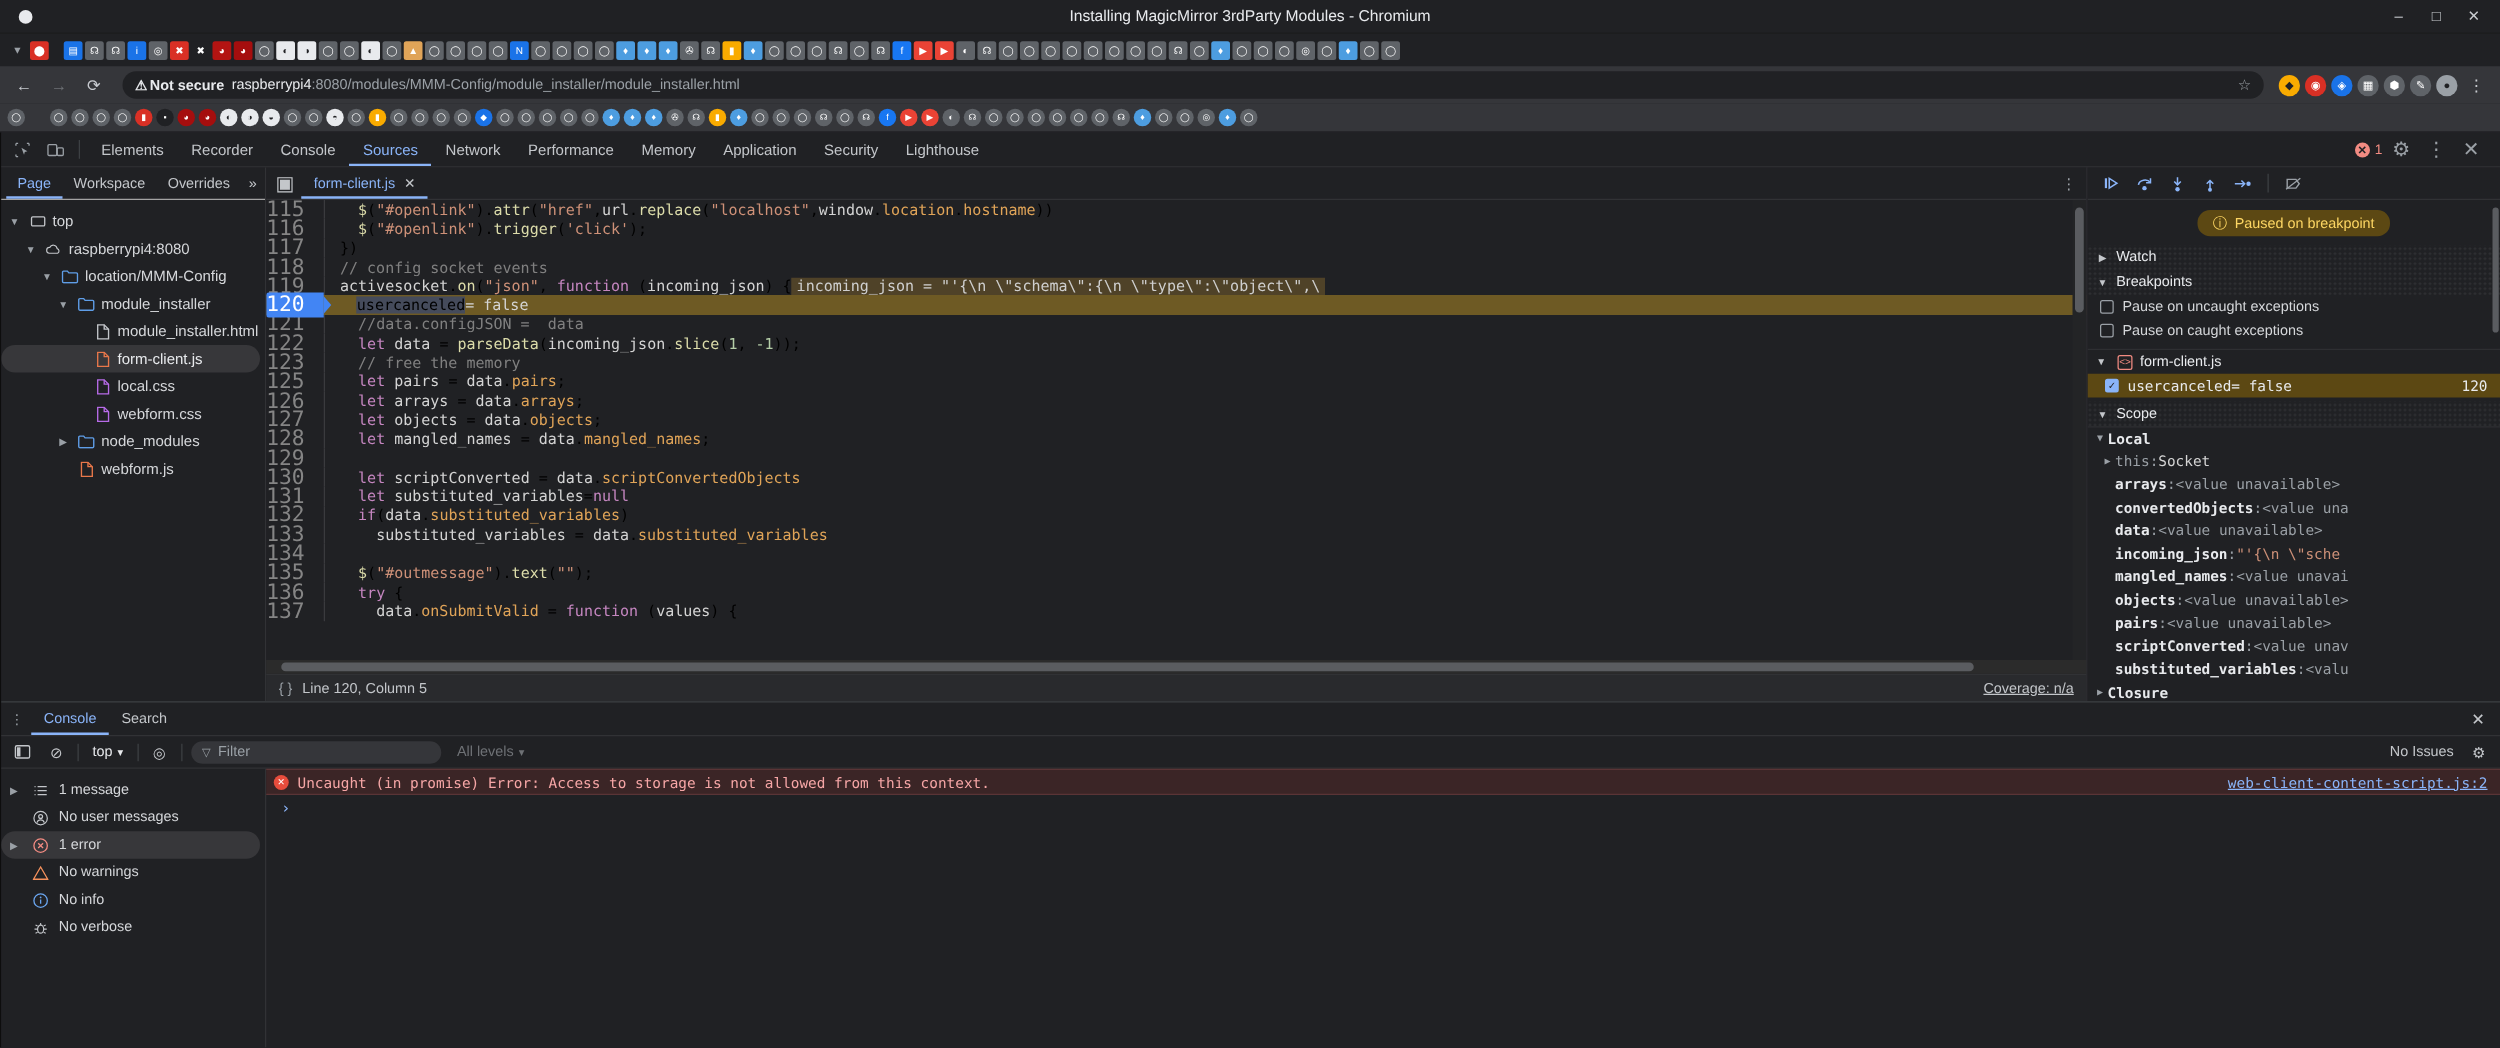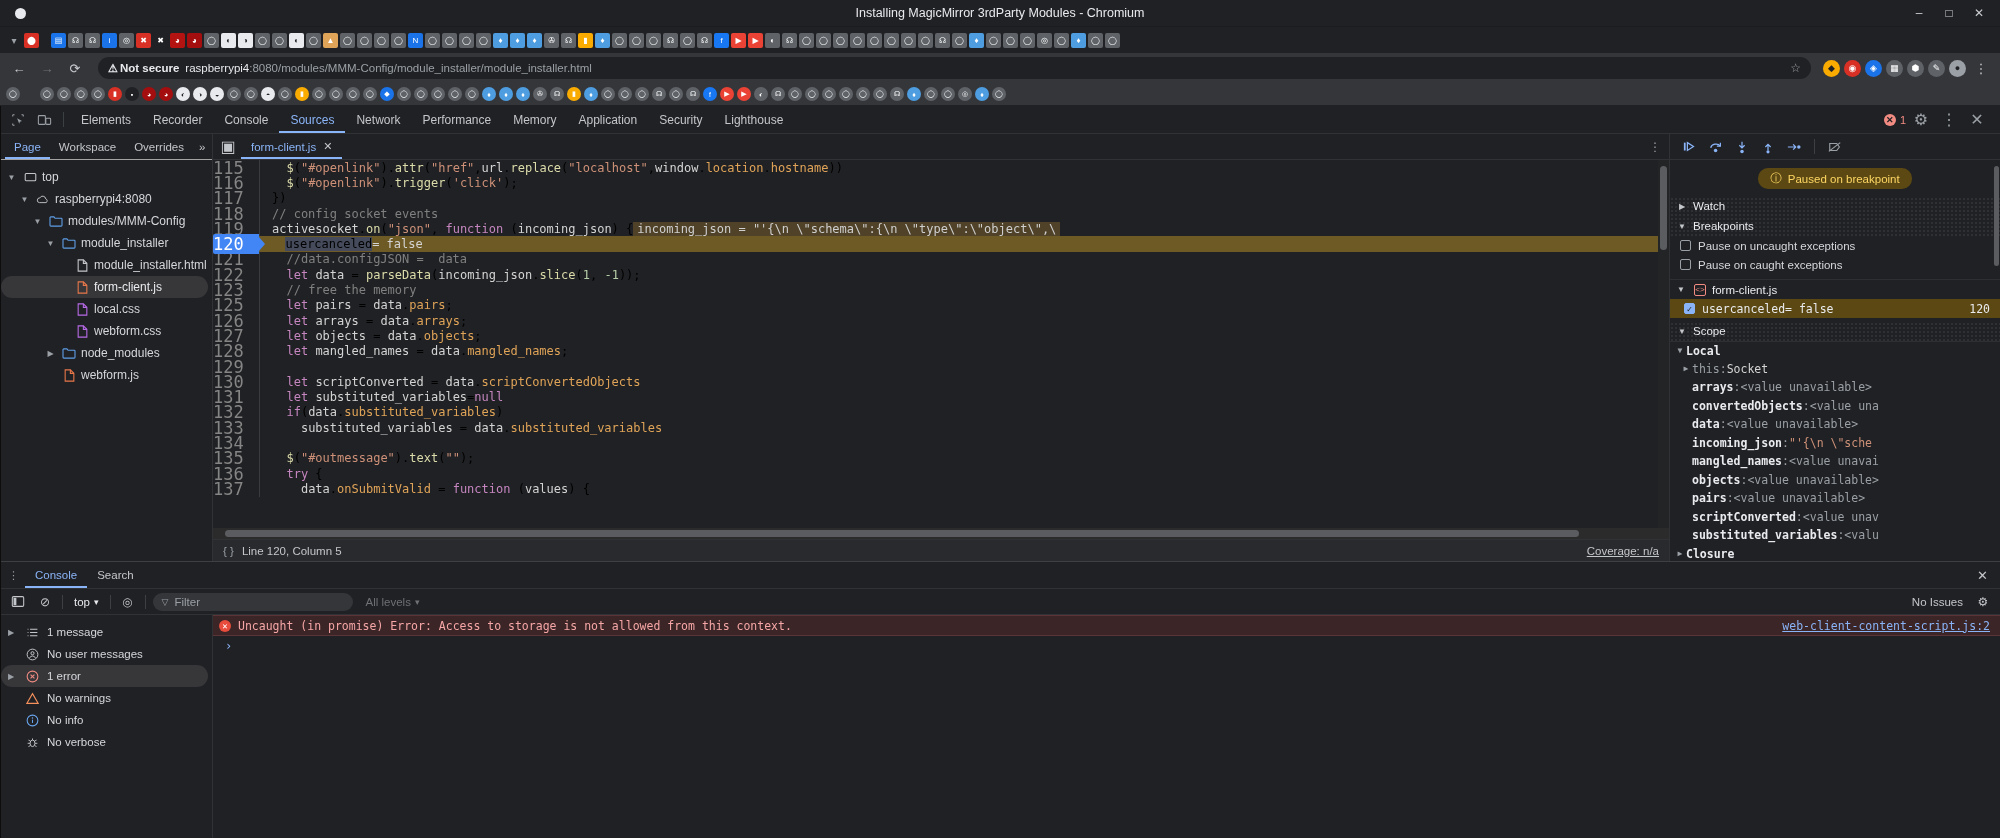--- a/index.html
+++ b/index.html
@@ -555,21 +555,21 @@
                 </span>
                 <span>raspberrypi4:8080</span>
               </div>
               <div class="tnode" style="padding-left: 30px;">
                 <span class="tw">▼</span>
                 <span class="ico">
                   <svg width="14" height="12" viewBox="0 0 16 14">
                     <path d="M1 3.2a1 1 0 0 1 1-1h3.6l1.3 1.6H14a1 1 0 0 1 1 1V12a1 1 0 0 1-1 1H2a1 1 0 0 1-1-1z" fill="none" stroke="#5f9ee8" stroke-width="1.3"></path>
                   </svg>
                 </span>
-                <span>modules/MMM-Config</span>
+                <span>location/MMM-Config</span>
               </div>
               <div class="tnode" style="padding-left: 43px;">
                 <span class="tw">▼</span>
                 <span class="ico">
                   <svg width="14" height="12" viewBox="0 0 16 14">
                     <path d="M1 3.2a1 1 0 0 1 1-1h3.6l1.3 1.6H14a1 1 0 0 1 1 1V12a1 1 0 0 1-1 1H2a1 1 0 0 1-1-1z" fill="none" stroke="#5f9ee8" stroke-width="1.3"></path>
                   </svg>
                 </span>
                 <span>module_installer</span>
               </div>

